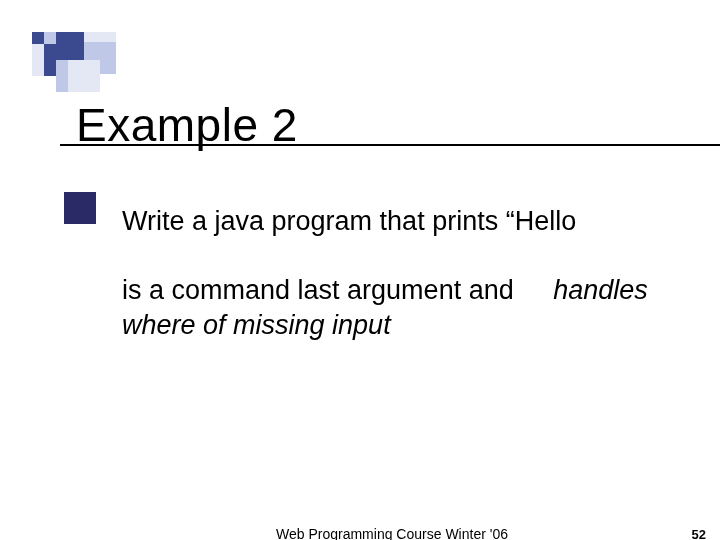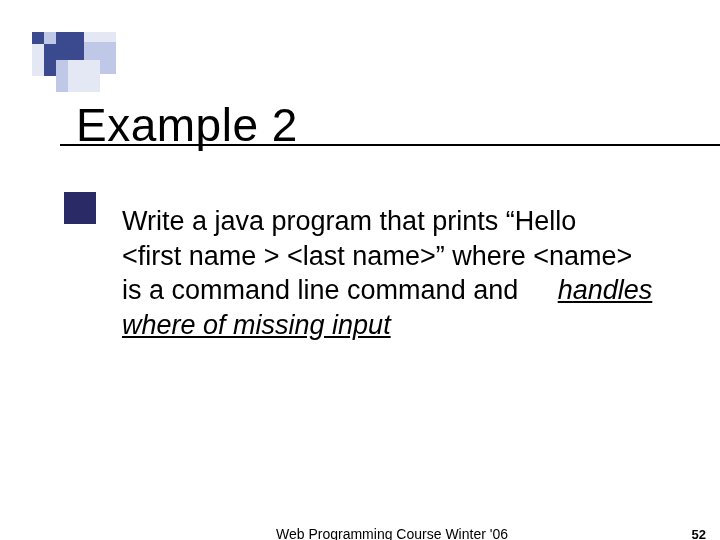--- a/index.html
+++ b/index.html
@@ -21,21 +21,21 @@
     border-top: 2px solid #000;
   }
   .body {
     position: absolute; left: 58px; top: 156px; width: 608px;
     font-size: 27px; line-height: 1.28;
   }
   .bullet-sq {
     position: absolute; left: 32px; top: 160px; width: 13px; height: 13px;
     background: #2a2a66;
   }
-  .italic { font-style: italic; text-decoration: underline; }
+  .italic { font-style: italic; }
 
   .footer-center {
     position: absolute; left: 0; bottom: 14px; width: 720px; text-align: center;
     font-size: 14px; color: #000;
   }
   .footer-pg {
     position: absolute; right: 30px; bottom: 14px; font-size: 13px; font-weight: 700;
   }
 </style>
 </head>
@@ -55,21 +55,21 @@
     <span class="sq lighter" style="left:36px;top:28px;width:8px;height:8px;"></span>
   </div>
 
   <h1 class="title">Example 2</h1>
   <div class="hr"></div>
 
   <div class="bullet-sq"></div>
 
   <div class="body">
     <span>Write a java program that prints “Hello</span><br>
-    <span>&lt;first name &gt; &lt;last name&gt;” where &lt;name&gt;</span><br>
-    <span>is a command line command and </span><span class="italic">handles</span><br>
+    <br>
+    <span>is a command last argument and </span><span class="italic">handles</span><br>
     <span class="italic">where of missing input</span>
   </div>
 
   <div class="footer-center">Web Programming Course Winter '06</div>
   <div class="footer-pg">52</div>
 
 </div>
 
 </body></html>

